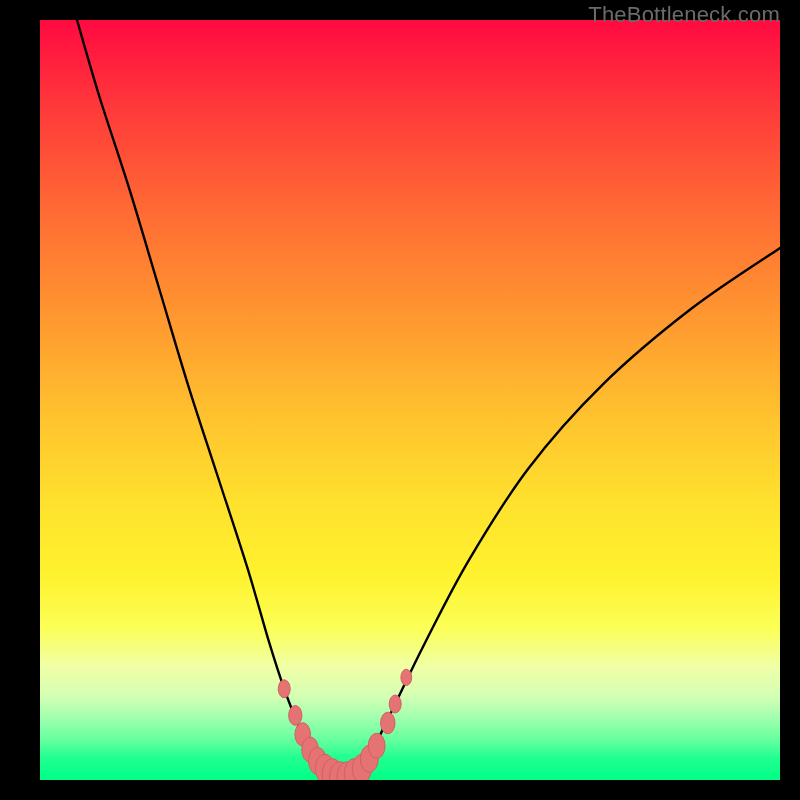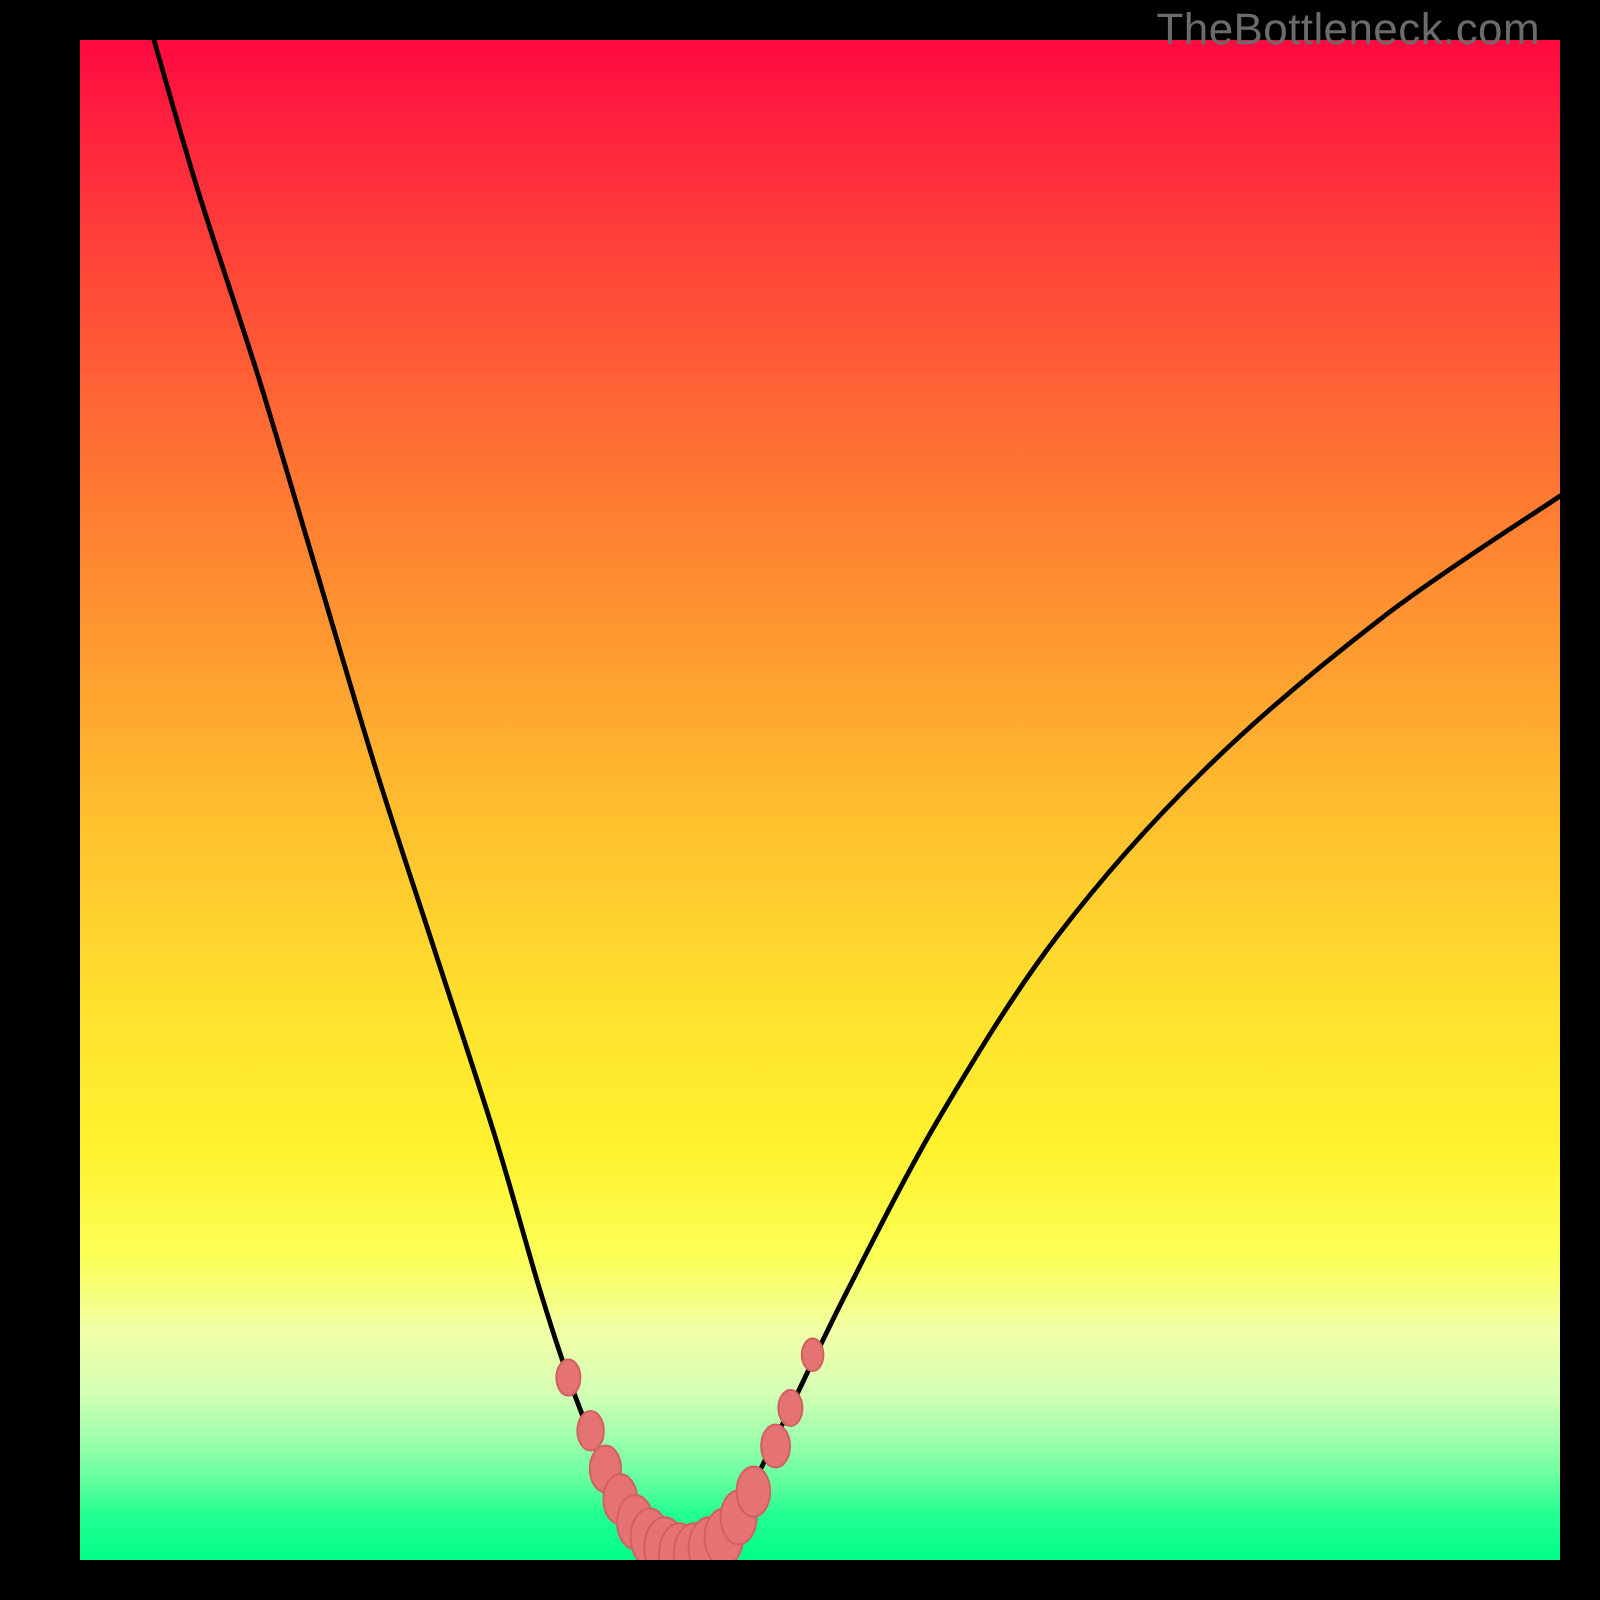--- a/index.html
+++ b/index.html
@@ -45,21 +45,21 @@
   .curve-svg {
     position: absolute;
     left: 0;
     top: 0;
     width: 740px;
     height: 760px;
   }
   .watermark {
     position: absolute;
     top: 2px;
-    right: 30px;
+    right: 20px;
     color: #6b6b6b;
     font-size: 22px;
     font-weight: 500;
     letter-spacing: 0.2px;
   }
 </style>
 </head>
 <body>
 
 <div class="frame">

